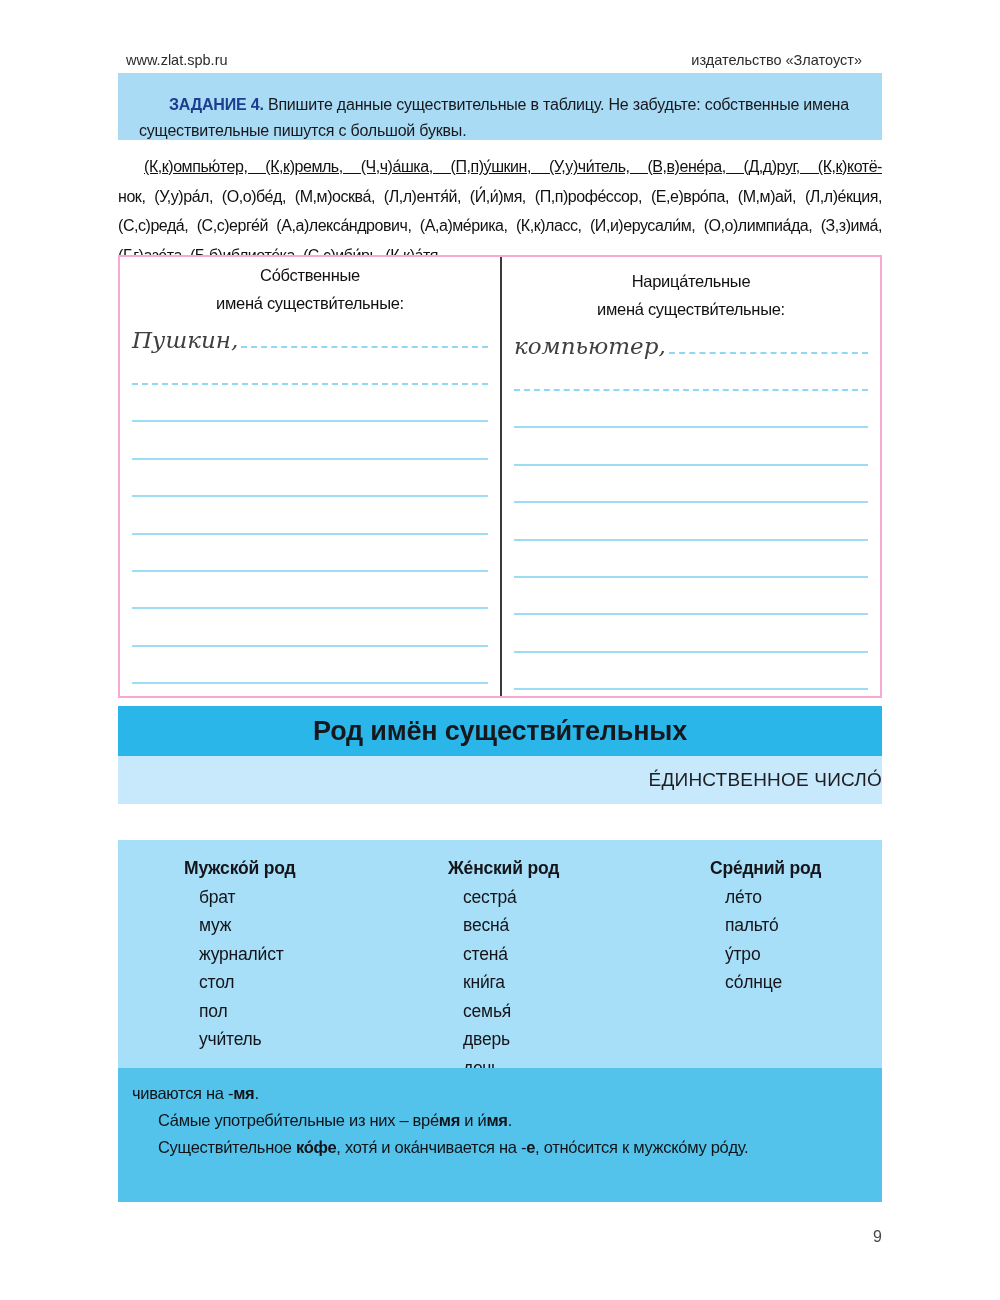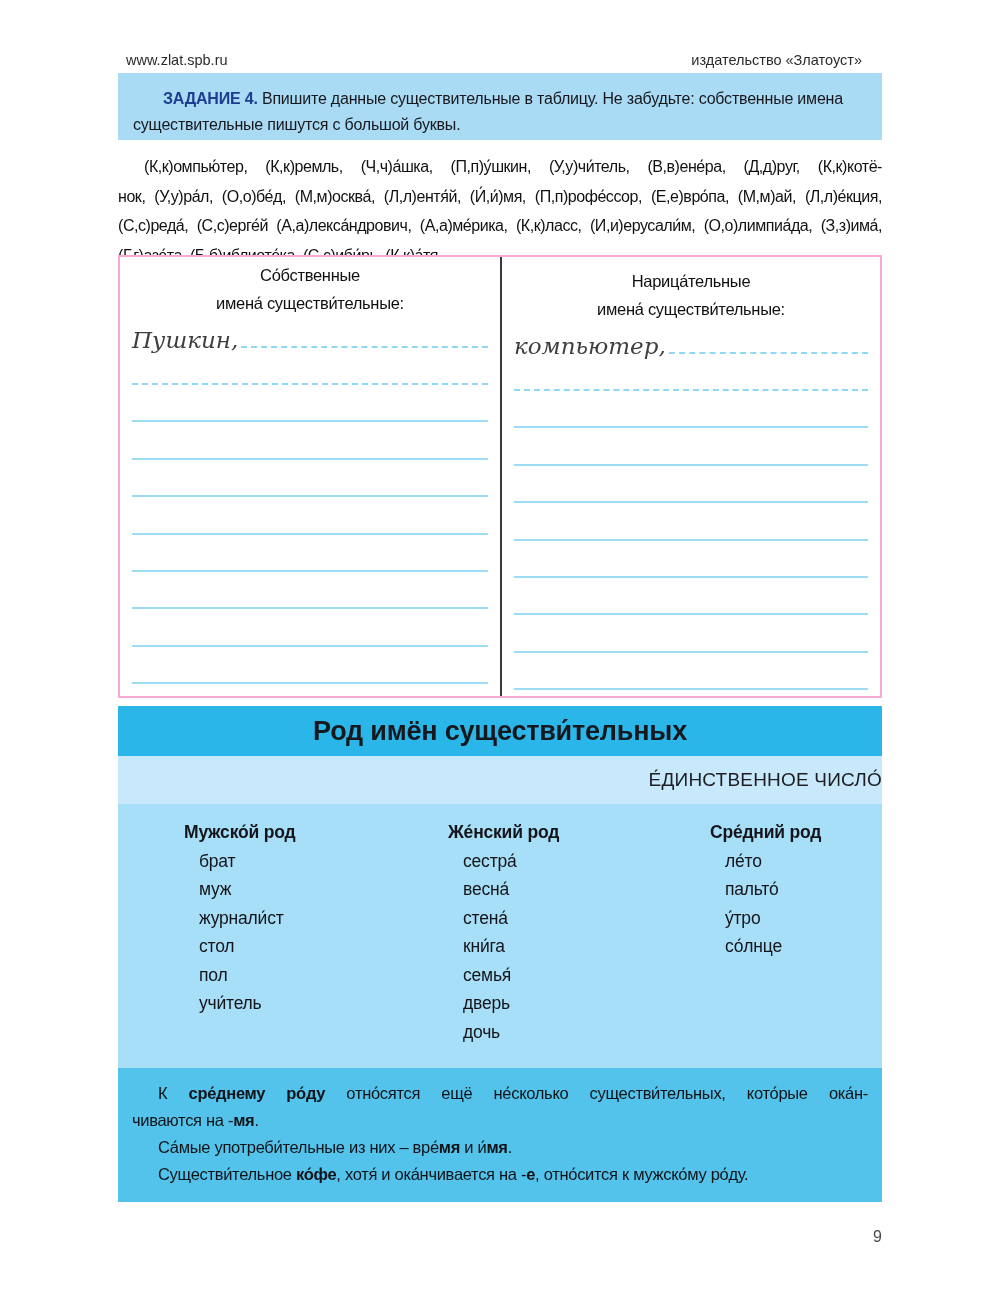--- a/index.html
+++ b/index.html
@@ -26,32 +26,32 @@
 
   
   .task-box {
     position: absolute;
     top: 73px; left: 118px; width: 764px; height: 67px;
     background: #a9dbf4;
     padding: 10px 14px 0 12px;
     font-size: 16px; line-height: 26px; letter-spacing: -0.2px;
     color: #17171c;
   }
-  .task-box p { margin: 3px; text-indent: 30px; }
+  .task-box p { margin: 9px; text-indent: 30px; }
   .task-label { color: #1d3d91; font-weight: bold; }
 
   
   .word-list {
     position: absolute;
     top: 152px; left: 118px; width: 764px;
     font-size: 16px; line-height: 29.5px; letter-spacing: -0.45px;
     color: #111111;
   }
   .wline { text-align: justify; text-align-last: justify; }
-  .wline.first { text-indent: 26px; }
+  .wline.first { text-indent: 26px; text-decoration: underline; }
   .wline.last { text-align: left; text-align-last: left; }
 
   
   .fill-table {
     position: absolute;
     top: 255px; left: 118px; width: 764px; height: 443px;
     border: 2px solid #f9a8d4;
     display: flex; background: #ffffff;
   }
   .ft-cell { width: 50%; padding: 4px 12px 0 12px; }
@@ -82,21 +82,21 @@
     position: absolute;
     top: 756px; left: 118px; width: 764px; height: 48px;
     background: #c7e9fb;
     display: flex; align-items: center; justify-content: flex-end;
     font-size: 19px; color: #1d1d22; letter-spacing: 0.2px;
   }
 
   
   .gender-band {
     position: absolute;
-    top: 804px; left: 118px; width: 764px; height: 264px;
+    top: 840px; left: 118px; width: 764px; height: 264px;
     background: #a6dff7;
     padding-top: 14px;
     display: flex;
   }
   .g-col { font-size: 17.5px; line-height: 28.5px; color: #14141a; letter-spacing: -0.2px; }
   .g-header { font-weight: bold; }
   .g-col1 { margin-left: 66px; width: 264px; }
   .g-col2 { width: 262px; }
   .g-col3 { flex: 1; }
   .g-item { padding-left: 15px; }
@@ -214,21 +214,20 @@
     <div class="g-col g-col3">
       <div class="g-header">Сре́дний род</div>
       <div class="g-item">ле́то</div>
       <div class="g-item">пальто́</div>
       <div class="g-item">у́тро</div>
       <div class="g-item">со́лнце</div>
     </div>
   </div>
 
   <div class="note-box">
-    <p class="note-line jst ind"><span>К </span><b>сре́днему ро́ду</b><span> отно́сятся ещё не́сколько существи́тельных, кото́рые ока́н-</span></p>
     <p class="note-line"><span>чиваются на -</span><b>мя</b><span>.</span></p>
     <p class="note-line ind"><span>Са́мые употреби́тельные из них – вре́</span><b>мя</b><span> и и́</span><b>мя</b><span>.</span></p>
     <p class="note-line ind"><span>Существи́тельное </span><b>ко́фе</b><span>, хотя́ и ока́нчивается на -</span><b>е</b><span>, отно́сится к мужско́му ро́ду.</span></p>
   </div>
 
   <div class="page-number">9</div>
 
 </div>
 
 </body></html>

